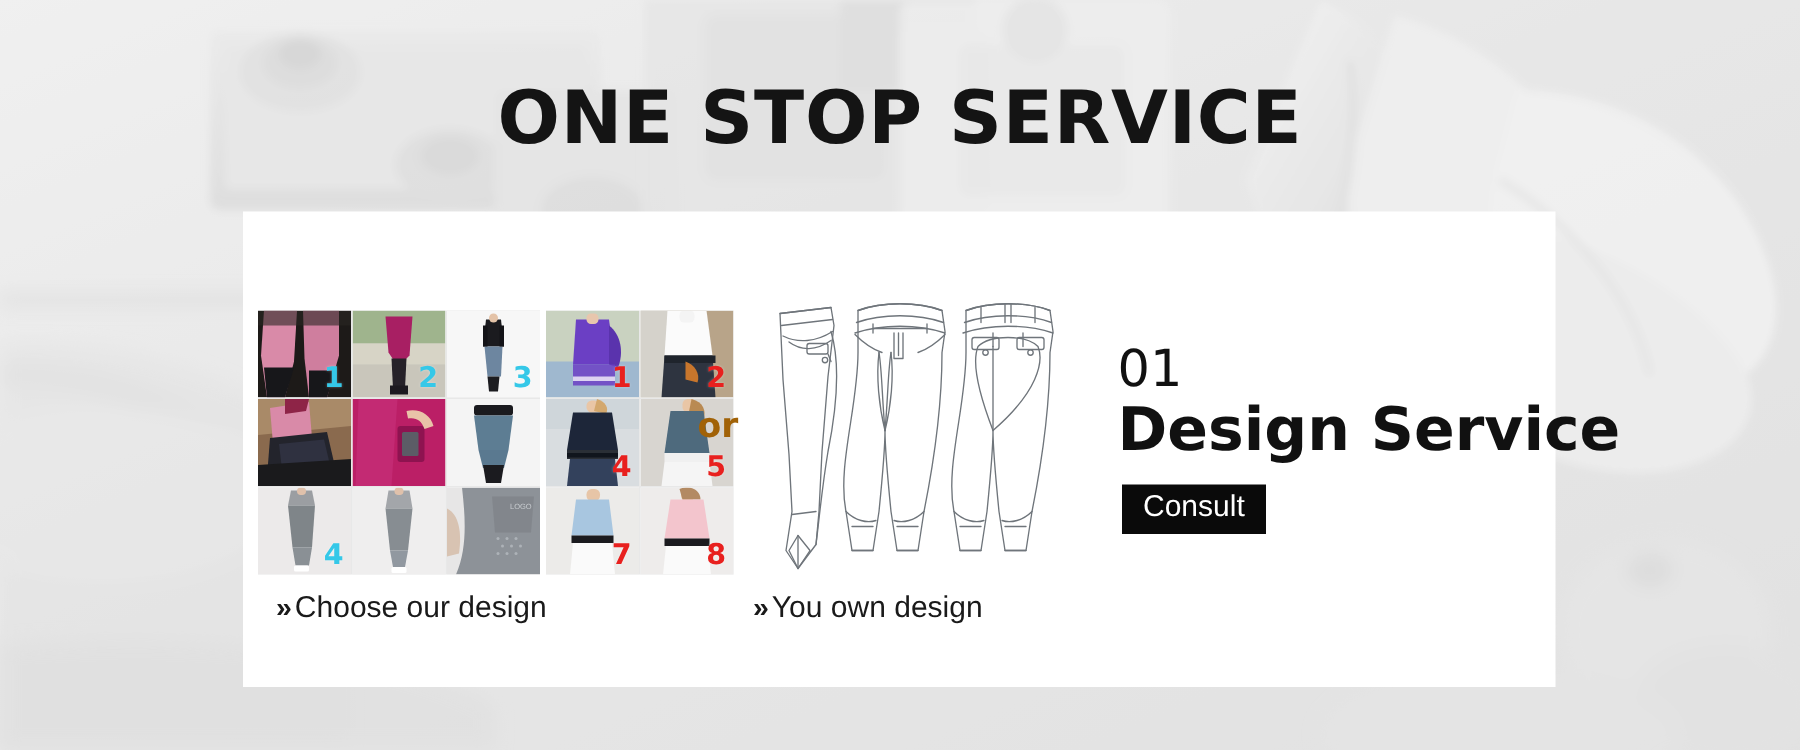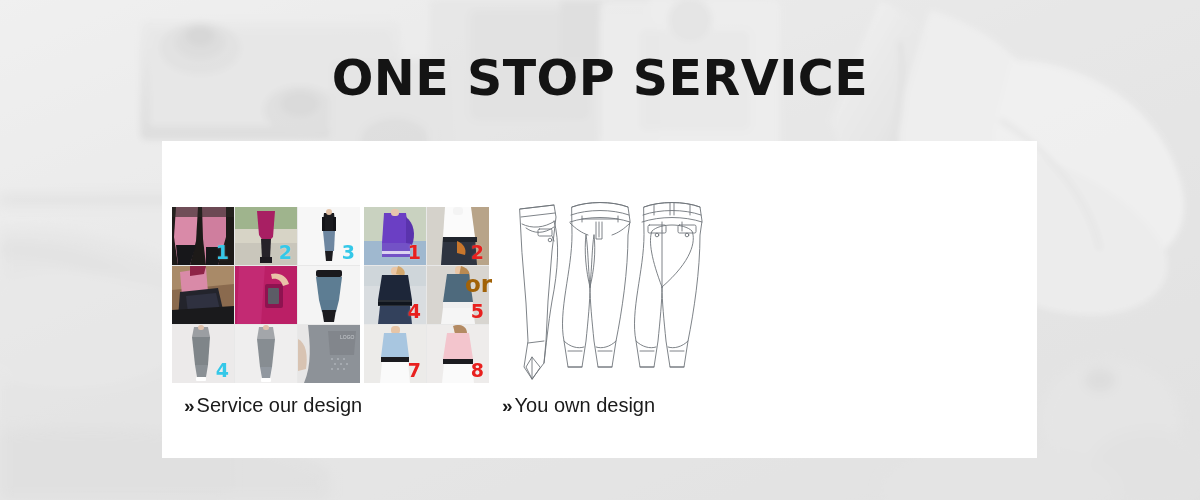--- a/index.html
+++ b/index.html
@@ -435,21 +435,26 @@
           <path d="M160,40 L160,96"></path>
           <path d="M138,160 L152,160 M182,160 L168,160"></path>
           <path d="M138,176 L152,176 M168,176 L182,176"></path>
           <path d="M134,150 C140,156 148,158 154,156"></path>
           <path d="M186,150 C180,156 172,158 166,156"></path>
         </g>
       </svg>
     </div>
 
     <div class="cap cap1">
-      <span class="chev">»</span><span>Service our design</span>
+      <span class="chev">»</span><span>Choose our design</span>
     </div>
     <div class="cap cap2">
       <span class="chev">»</span><span>You own design</span>
     </div>
 
+    <div class="right">
+      <div class="step-no">01</div>
+      <div class="step-title">Design Service</div>
+      <div class="consult">Consult</div>
+    </div>
 
   </div>
 </div>
 
 </body></html>

